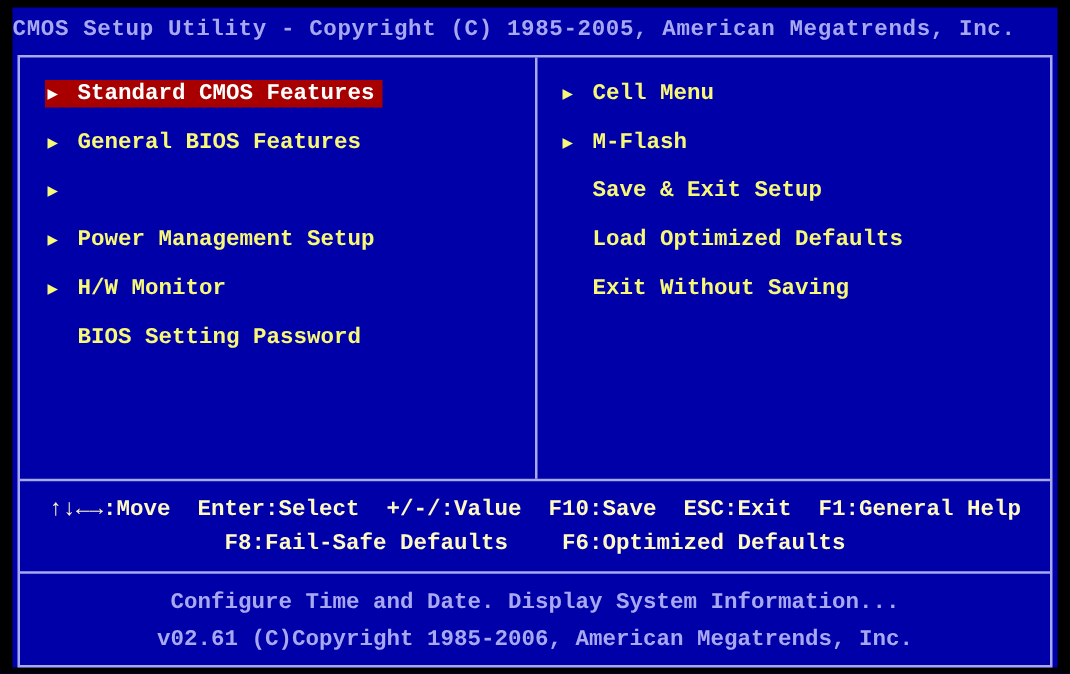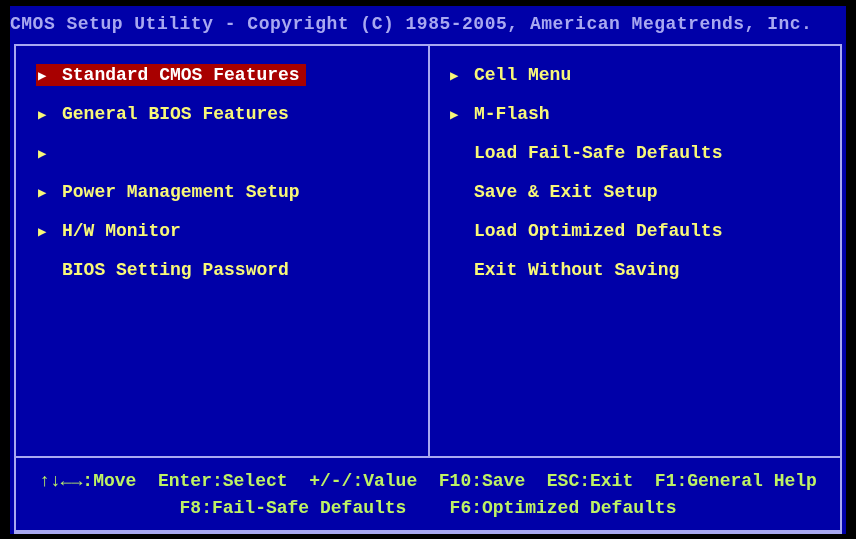--- a/index.html
+++ b/index.html
@@ -85,21 +85,21 @@
       visibility: hidden;
     }
     .hr-line {
       height: 2px;
       background: #a8a8f0;
       margin: 0;
     }
     .help-area {
       padding: 10px 14px 8px 14px;
       text-align: center;
-      color: #bef264;
+      color: #fef9c3;
       line-height: 1.5;
     }
     .help-line {
       white-space: pre;
     }
     .footer-area {
       padding: 8px 14px 4px 14px;
       text-align: center;
       color: #a8a8f0;
       line-height: 1.7;
@@ -144,24 +144,20 @@
           <div class="menu-item">
             <span class="arrow">▶</span>
             <span>Cell Menu</span>
           </div>
           <div class="menu-item">
             <span class="arrow">▶</span>
             <span>M-Flash</span>
           </div>
           <div class="menu-item noarrow">
             <span class="arrow">▶</span>
-            <span>Load Fail-Safe Defaults</span>
-          </div>
-          <div class="menu-item noarrow">
-            <span class="arrow">▶</span>
             <span>Save &amp; Exit Setup</span>
           </div>
           <div class="menu-item noarrow">
             <span class="arrow">▶</span>
             <span>Load Optimized Defaults</span>
           </div>
           <div class="menu-item noarrow">
             <span class="arrow">▶</span>
             <span>Exit Without Saving</span>
           </div>
@@ -170,15 +166,19 @@
 
     <div class="hr-line"></div>
 
     <div class="help-area">
       <div class="help-line">↑↓←→:Move  Enter:Select  +/-/:Value  F10:Save  ESC:Exit  F1:General Help</div>
       <div class="help-line">F8:Fail-Safe Defaults    F6:Optimized Defaults</div>
     </div>
 
     <div class="hr-line"></div>
 
+    <div class="footer-area">
+      <div>Configure Time and Date.  Display System Information...</div>
+      <div>v02.61 (C)Copyright 1985-2006, American Megatrends, Inc.</div>
+    </div>
 
   </div>
 </div>
 
 </body></html>

